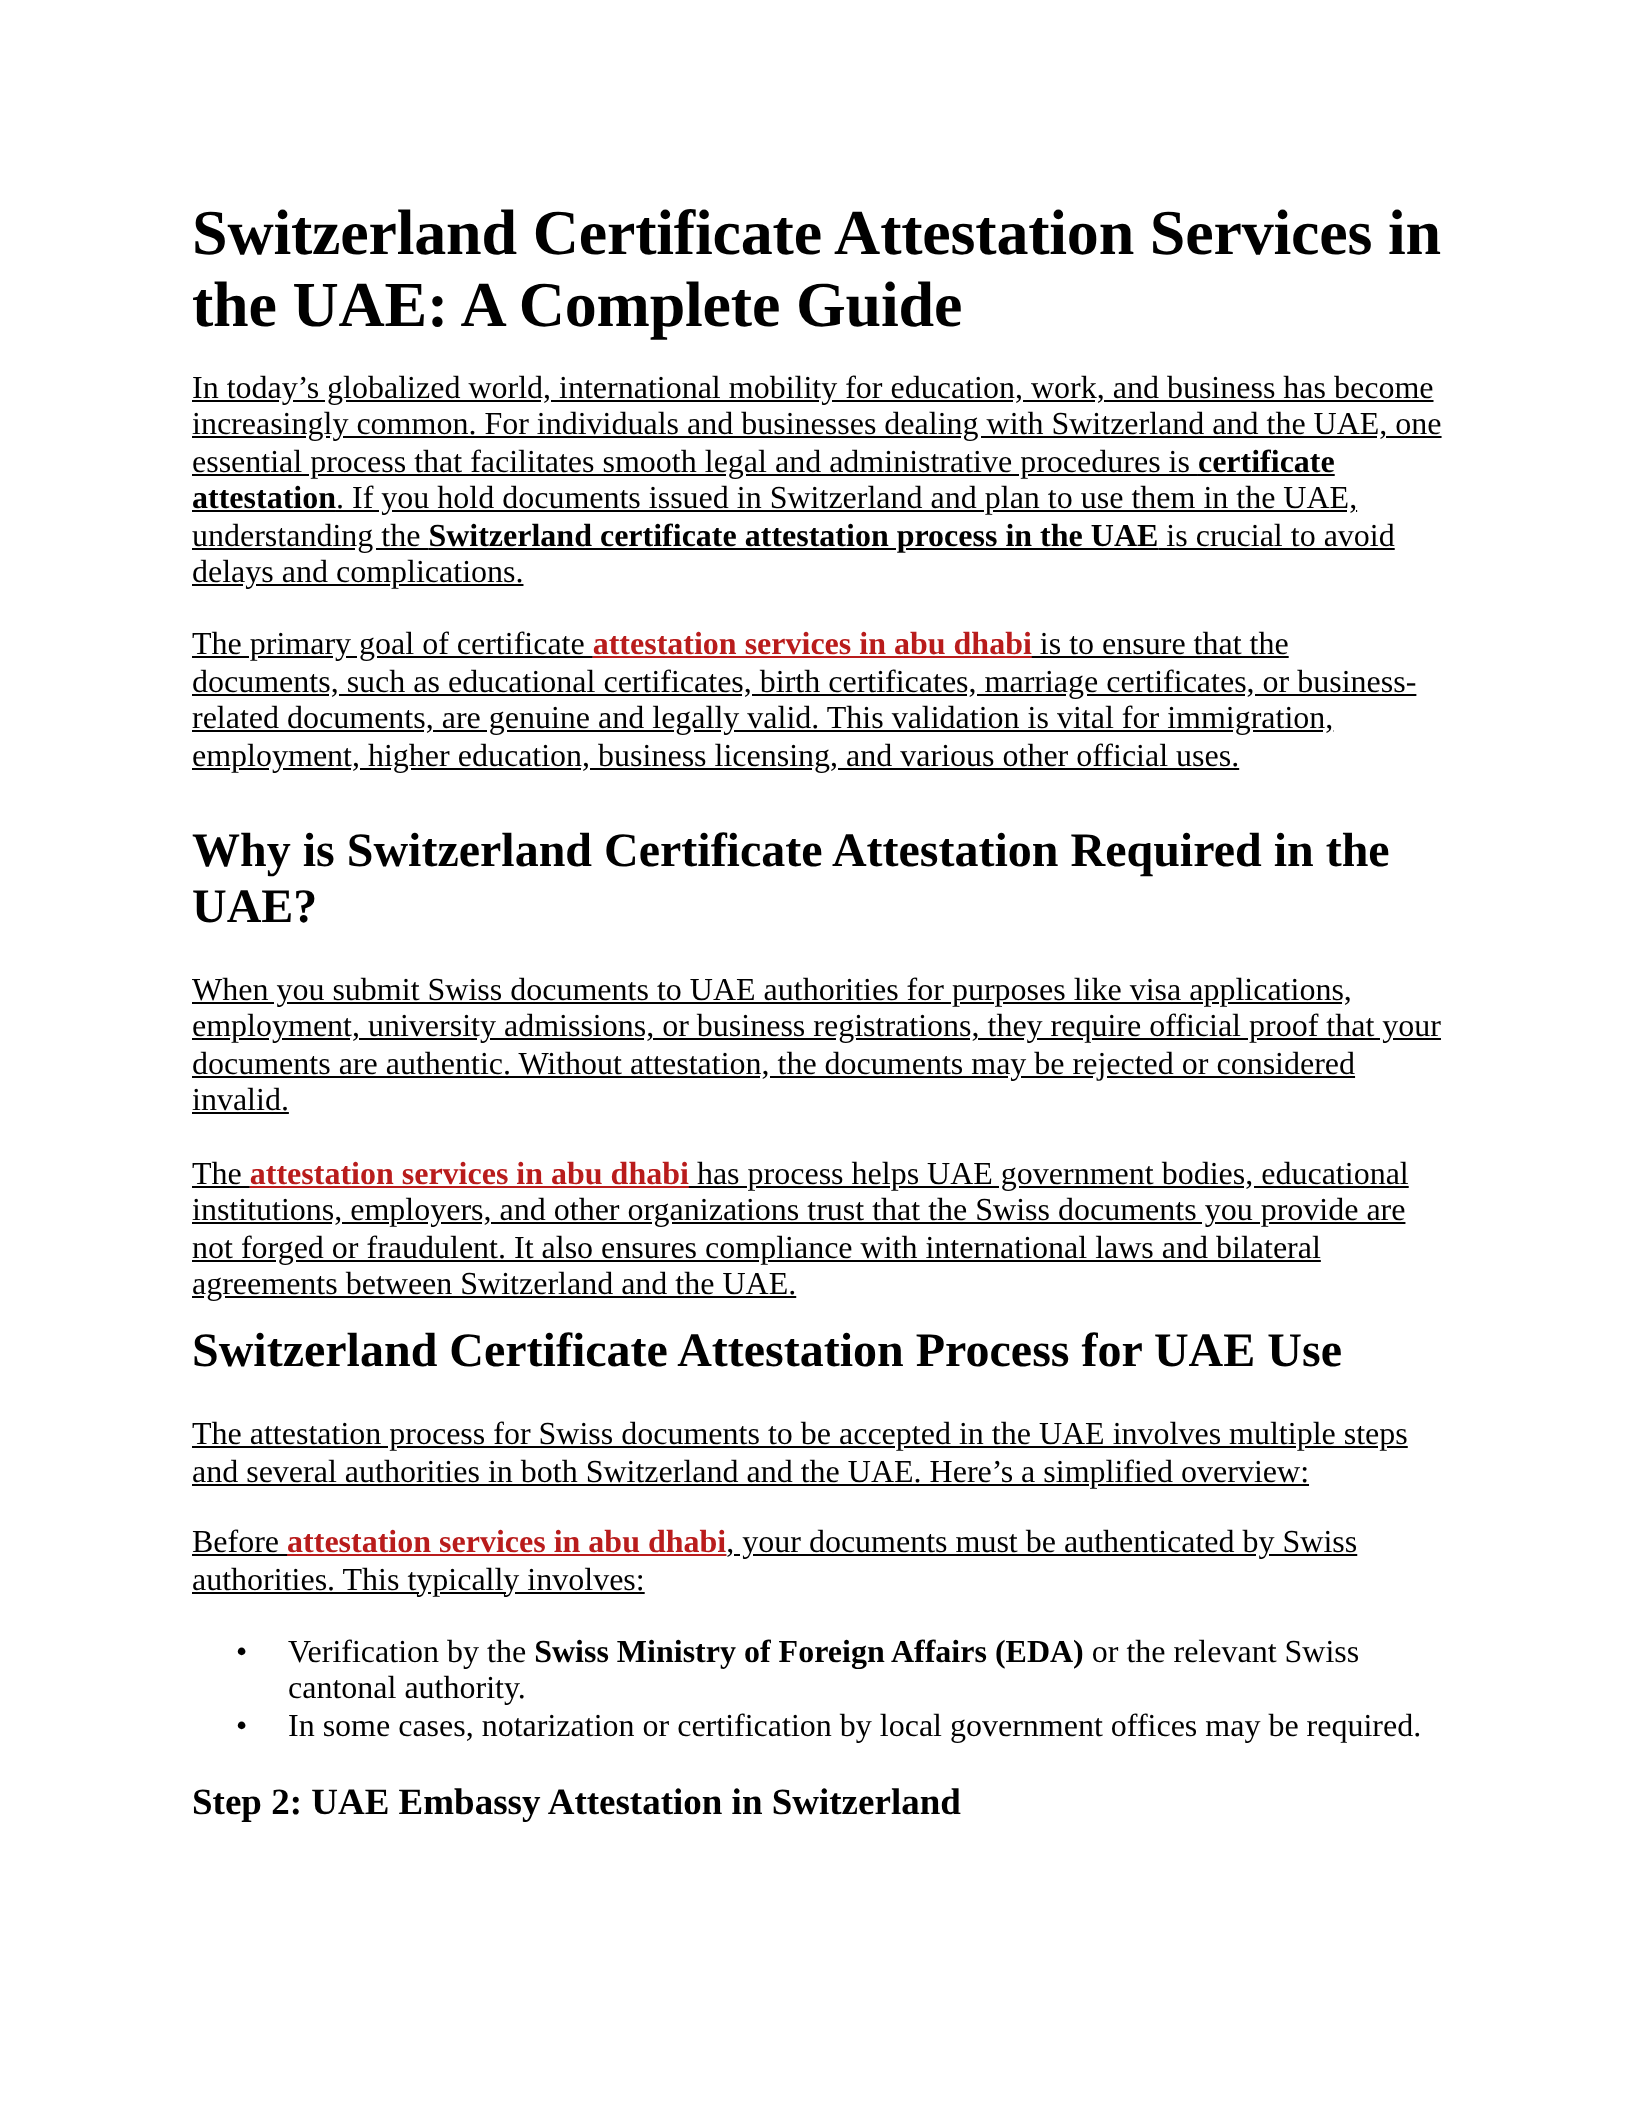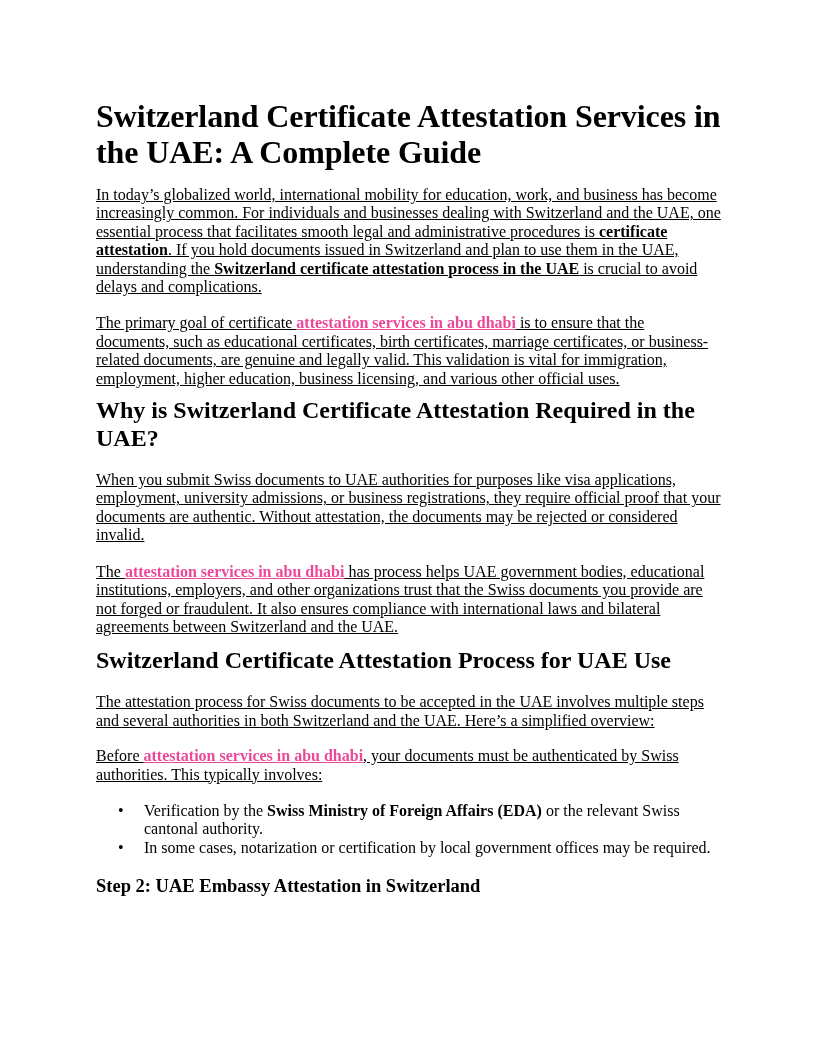--- a/index.html
+++ b/index.html
@@ -3,37 +3,37 @@
 <meta charset="utf-8">
 <style>
   html, body { margin: 0; padding: 0; background: #ffffff; }
   body { width: 816px; height: 1056px; overflow: hidden; position: relative;
          font-family: "Liberation Serif", "DejaVu Serif", serif; color: #000; }
   .page { position: absolute; left: 96px; top: 98px; width: 625px; }
   h1 { font-size: 32px; line-height: 36px; font-weight: bold; margin: 0 0 16px 0; letter-spacing: -0.1px; }
   h2 { font-size: 24px; line-height: 28px; font-weight: bold; margin: 0; }
   h3 { font-size: 18.5px; line-height: 22px; font-weight: bold; margin: 0; }
   p { font-size: 16px; line-height: 18.4px; margin: 0; text-decoration: underline; }
-  a.link { color: #ec4899; font-weight: bold; text-decoration: underline; }
+  a.link { color: #b91c1c; font-weight: bold; text-decoration: underline; }
   b { font-weight: bold; }
   ul { margin: 0; padding: 0; list-style: none; }
   li { position: relative; font-size: 16px; line-height: 18.4px; padding-left: 48px; }
   li .bullet { position: absolute; left: 22px; top: 0; }
 </style>
 </head>
 <body>
 
 <div class="page">
   <h1>Switzerland Certificate Attestation Services in the UAE: A Complete Guide</h1>
 
   <p><span>In today’s globalized world, international mobility for education, work, and business has become increasingly common. For individuals and businesses dealing with Switzerland and the UAE, one essential process that facilitates smooth legal and administrative procedures is </span><b>certificate attestation</b><span>. If you hold documents issued in Switzerland and plan to use them in the UAE, understanding the </span><b>Switzerland certificate attestation process in the UAE</b><span> is crucial to avoid delays and complications.</span></p>
 
   <p style="margin-top:18px"><span>The primary goal of certificate </span><a class="link" href="#">attestation services in abu dhabi</a><span> is to ensure that the documents, such as educational certificates, birth certificates, marriage certificates, or business-related documents, are genuine and legally valid. This validation is vital for immigration, employment, higher education, business licensing, and various other official uses.</span></p>
 
-  <h2 style="margin-top:8px">Why is Switzerland Certificate Attestation Required in the UAE?</h2>
+  <h2 style="margin-top:24px">Why is Switzerland Certificate Attestation Required in the UAE?</h2>
 
   <p style="margin-top:19px">When you submit Swiss documents to UAE authorities for purposes like visa applications, employment, university admissions, or business registrations, they require official proof that your documents are authentic. Without attestation, the documents may be rejected or considered invalid.</p>
 
   <p style="margin-top:18px"><span>The </span><a class="link" href="#">attestation services in abu dhabi</a><span> has process helps UAE government bodies, educational institutions, employers, and other organizations trust that the Swiss documents you provide are not forged or fraudulent. It also ensures compliance with international laws and bilateral agreements between Switzerland and the UAE.</span></p>
 
   <h2 style="margin-top:10px">Switzerland Certificate Attestation Process for UAE Use</h2>
 
   <p style="margin-top:19px">The attestation process for Swiss documents to be accepted in the UAE involves multiple steps and several authorities in both Switzerland and the UAE. Here’s a simplified overview:</p>
 
 

